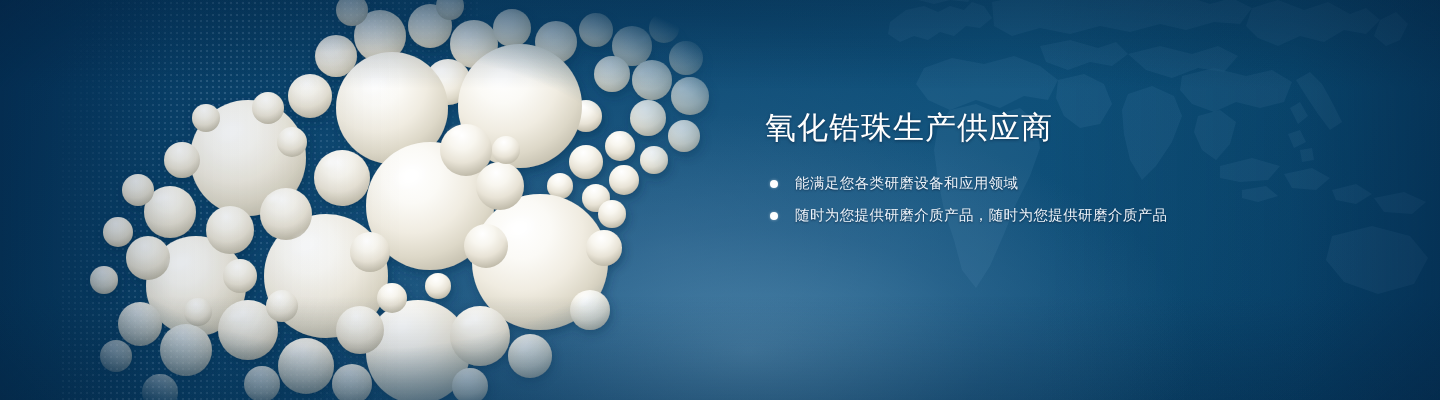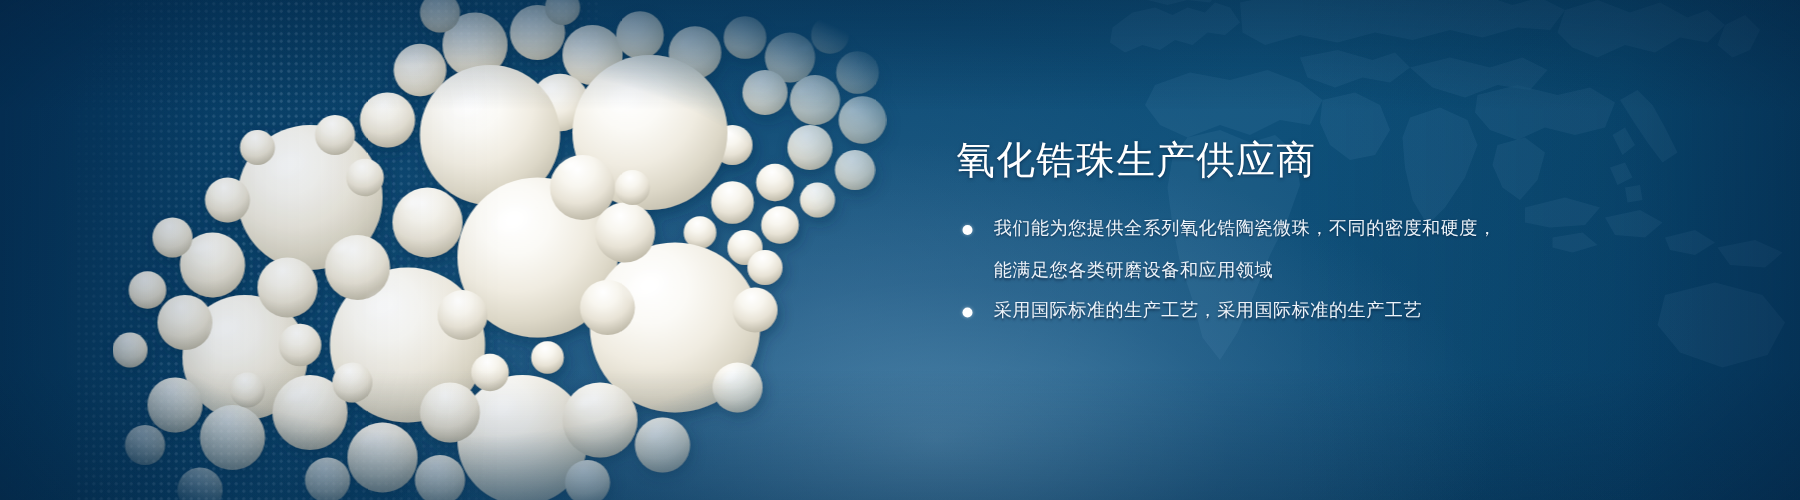--- a/index.html
+++ b/index.html
@@ -322,26 +322,25 @@
 
   <div class="bg-vignette"></div>
 
   <div class="copy">
     <h1 class="headline">氧化锆珠生产供应商</h1>
 
     <ul class="bullets">
 
       <li class="bullet-row">
         <span class="bullet-dot"></span>
-        <span class="bullet-line">我们能为您提供全系列氧化锆陶瓷微珠，不同的密度和硬度，</span>
         <span class="bullet-line">能满足您各类研磨设备和应用领域</span>
       </li>
 
 
       <li class="bullet-row">
         <span class="bullet-dot"></span>
-        <span class="bullet-line">采用国际标准的生产工艺，采用国际标准的生产工艺</span>
+        <span class="bullet-line">随时为您提供研磨介质产品，随时为您提供研磨介质产品</span>
       </li>
 
     </ul>
   </div>
 
 </div>
 
 </body></html>

